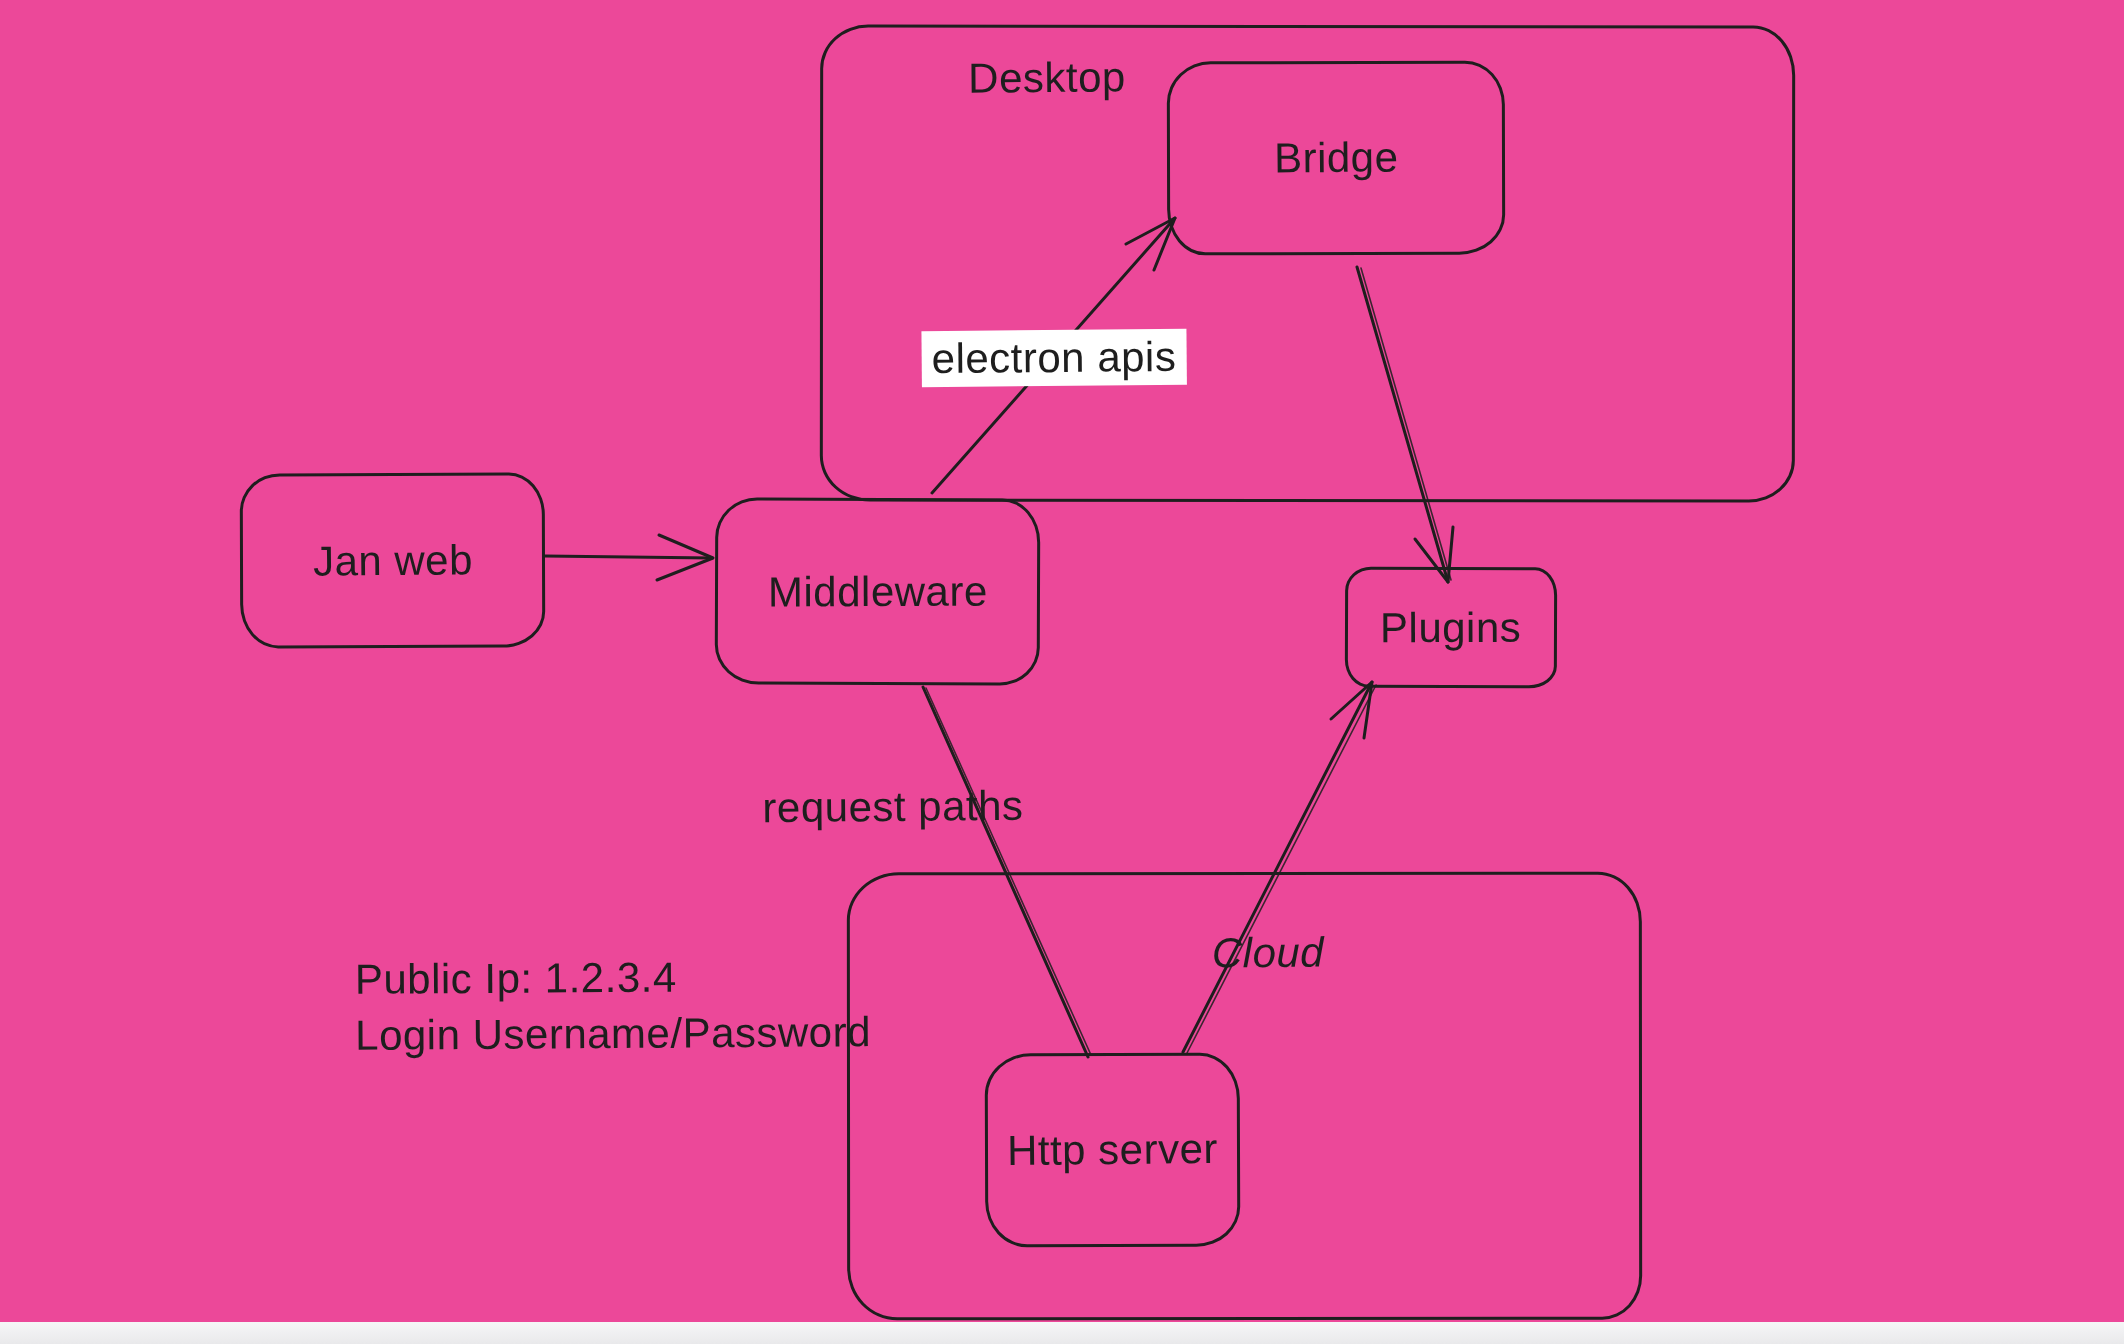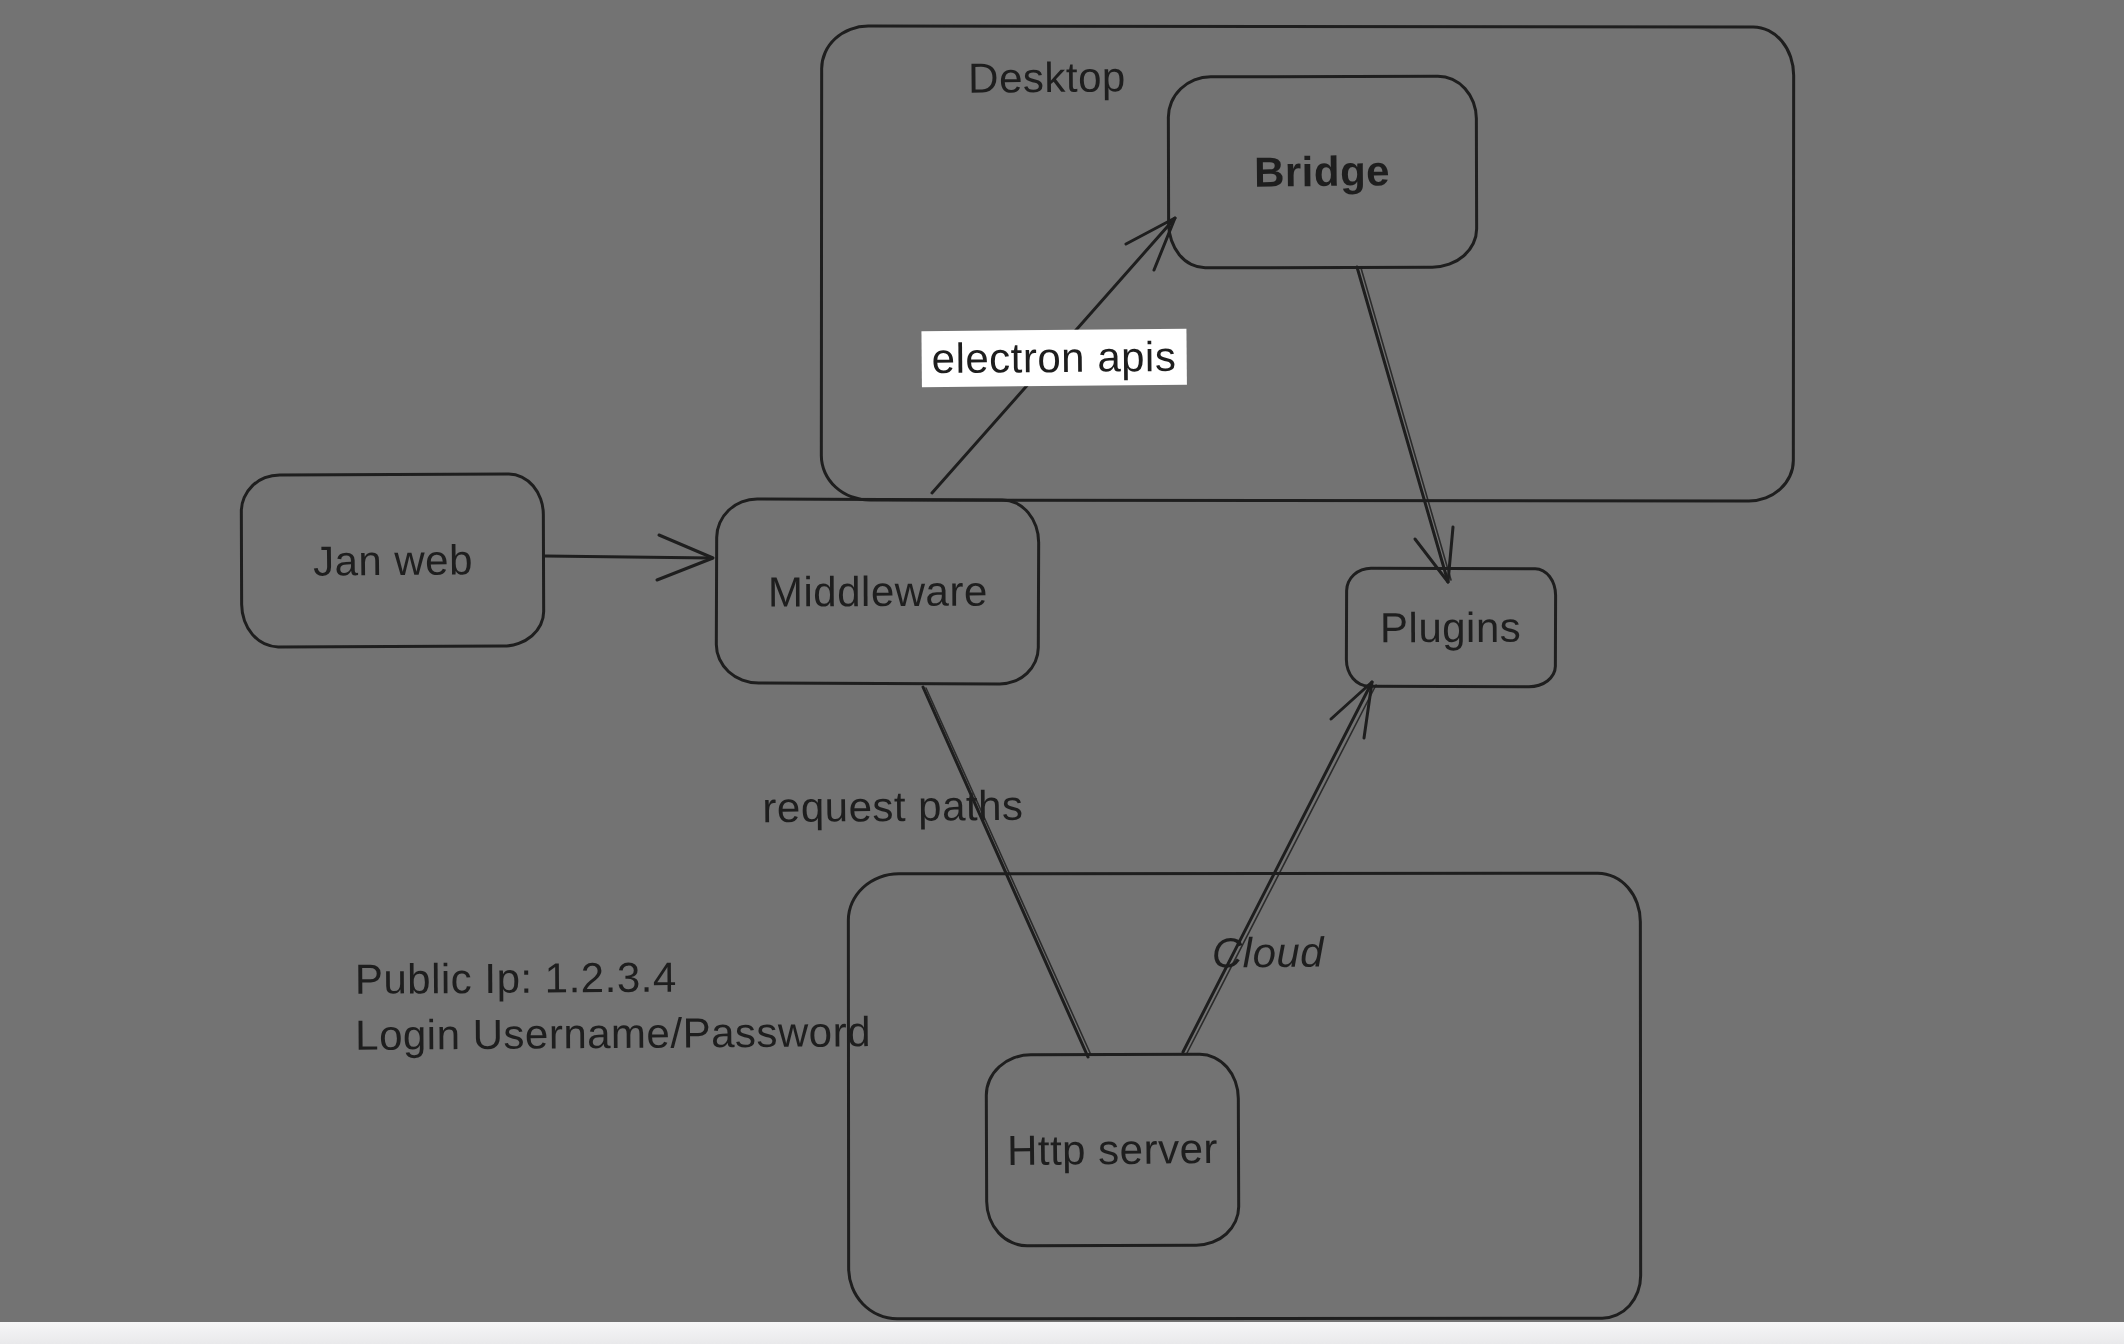--- a/index.html
+++ b/index.html
@@ -4,21 +4,21 @@
 <style>
   html, body {
     margin: 0;
     padding: 0;
     background: #ffffff;
   }
   .canvas {
     position: relative;
     width: 2124px;
     height: 1344px;
-    background: #737373;
+    background: #ec4899;
     font-family: "Liberation Sans", sans-serif;
     color: #1e1e1e;
     overflow: hidden;
   }
   .edges-layer {
     position: absolute;
     left: 0;
     top: 0;
     width: 2124px;
     height: 1344px;
@@ -116,21 +116,21 @@
   <div class="floating-text" style="left:1268px; top:953px;font-style:italic;">Cloud</div>
 
   <div class="node" style="left:240px; top:473px; width:305px; height:175px; border-radius:40px 36px 42px 38px / 38px 42px 36px 44px; transform:rotate(-0.2deg);">
     <span class="label">Jan web</span>
   </div>
 
   <div class="node" style="left:715px; top:498px; width:325px; height:187px; border-radius:42px 38px 40px 44px / 40px 44px 38px 40px; transform:rotate(0.2deg);">
     <span class="label">Middleware</span>
   </div>
 
-  <div class="node" style="left:1167px; top:75px; width:311px; height:194px; border-radius:44px 40px 46px 38px / 42px 44px 40px 46px; transform:rotate(-0.15deg);font-weight:bold;">
+  <div class="node" style="left:1167px; top:61px; width:338px; height:194px; border-radius:44px 40px 46px 38px / 42px 44px 40px 46px; transform:rotate(-0.15deg);">
     <span class="label">Bridge</span>
   </div>
 
   <div class="node" style="left:1345px; top:567px; width:212px; height:121px; border-radius:26px 22px 28px 24px / 24px 28px 22px 28px; transform:rotate(0.2deg);">
     <span class="label">Plugins</span>
   </div>
 
   <div class="node" style="left:973px; top:1053px; width:255px; height:194px; border-radius:46px 40px 44px 42px / 42px 46px 40px 46px; transform:rotate(-0.2deg);margin-left:12px;">
     <span class="label">Http server</span>
   </div>

